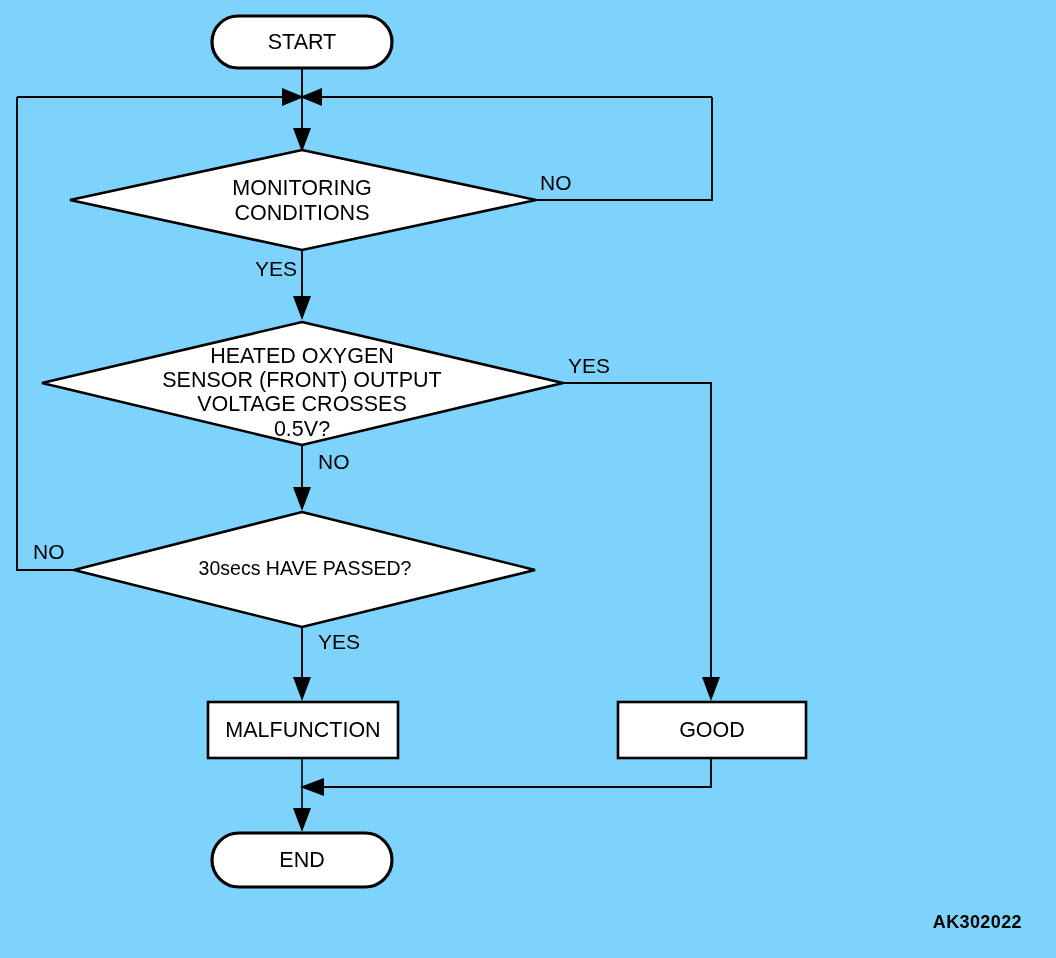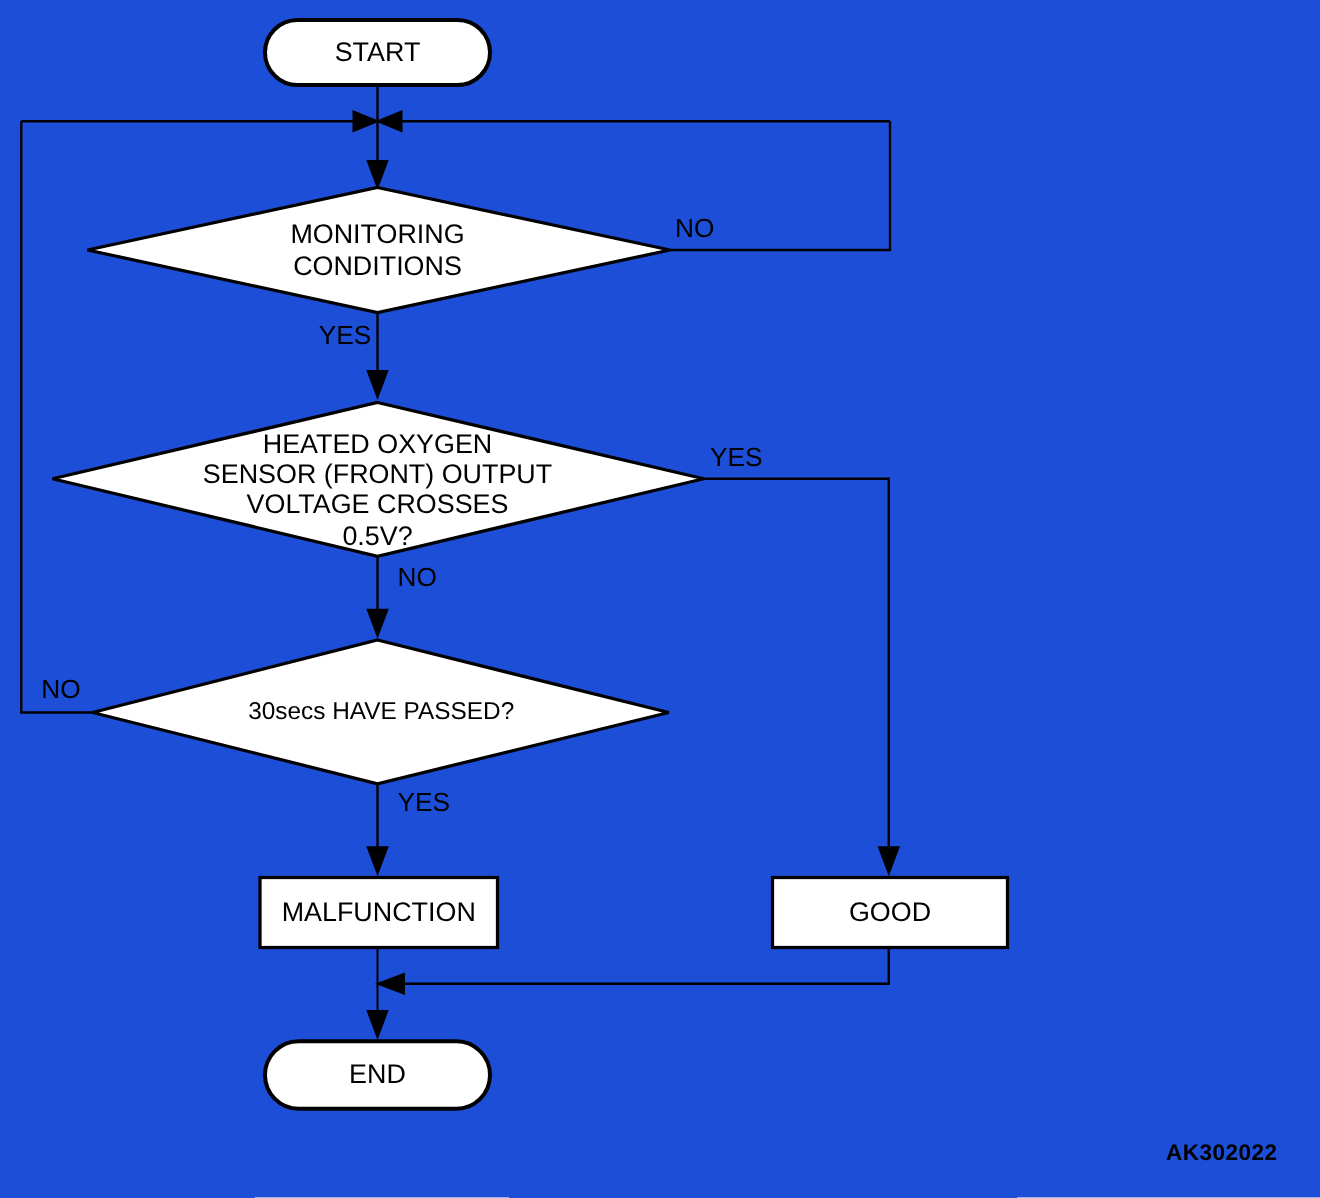--- a/index.html
+++ b/index.html
@@ -10,21 +10,21 @@
   body {
     width: 1056px;
     height: 958px;
     font-family: "Liberation Sans", sans-serif;
     overflow: hidden;
   }
   #flowchart-root {
     position: relative;
     width: 1056px;
     height: 958px;
-    background: #1d4ed8;
+    background: #7dd3fc;
   }
   svg.chart-canvas {
     position: absolute;
     top: 0;
     left: 0;
     width: 1056px;
     height: 958px;
     display: block;
   }
   .shape-stroke {

